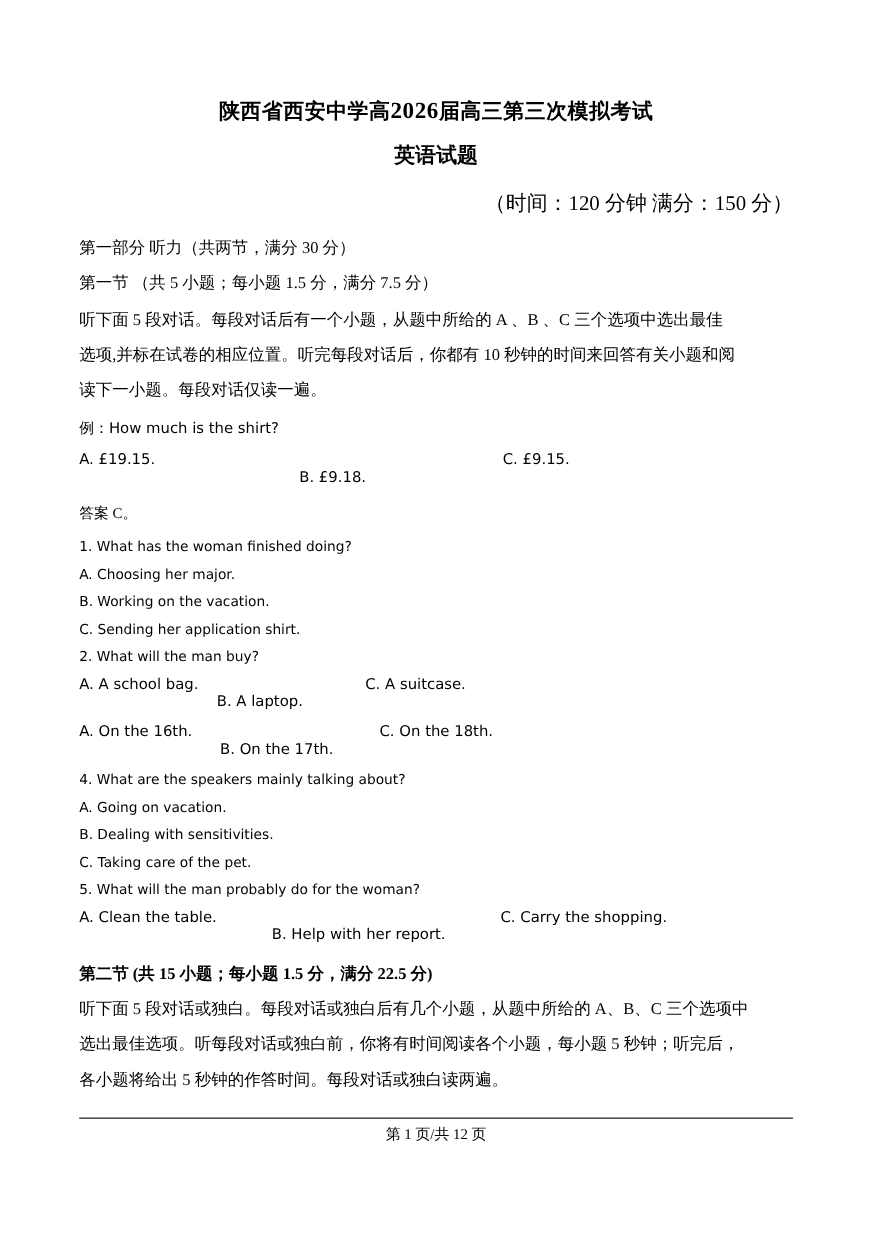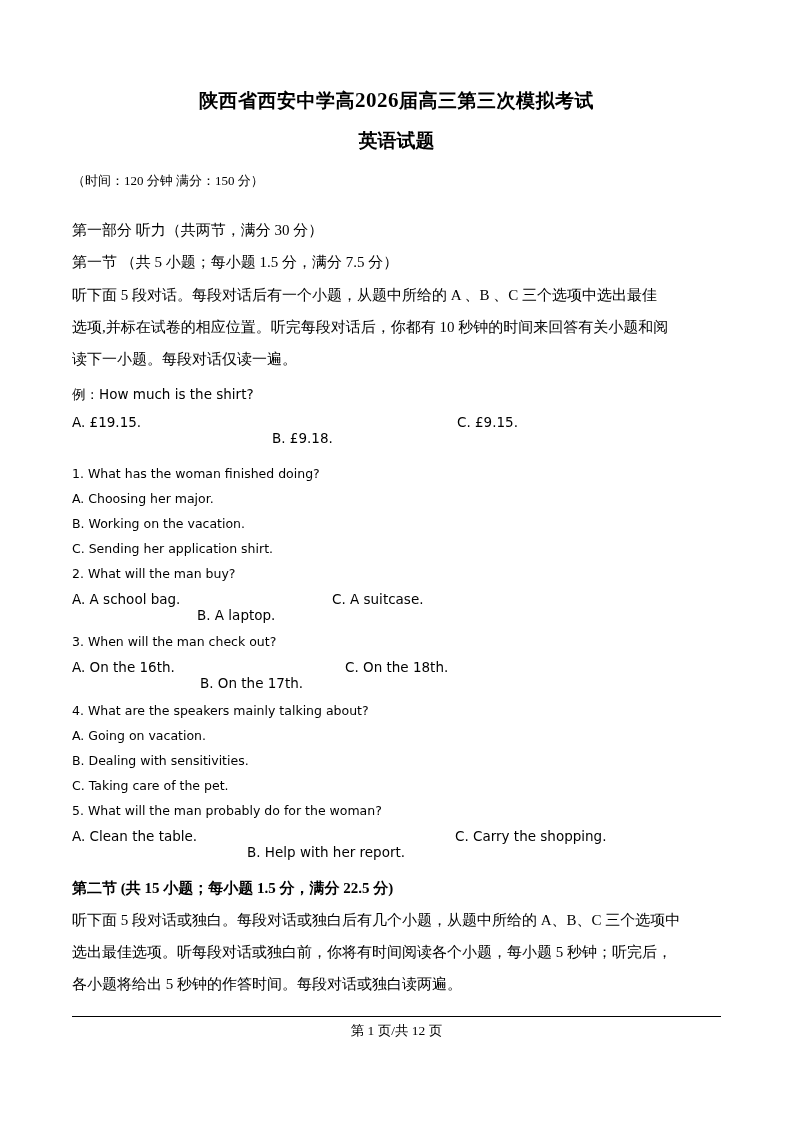--- a/index.html
+++ b/index.html
@@ -30,23 +30,23 @@
   .title1 .big {
     font-size: 21px;
   }
   .title2 {
     text-align: center;
     font-size: 19px;
     font-weight: bold;
     margin: 0 0 18px 0;
   }
   .subline {
-    text-align: left;
-    font-size: 13px;
-    margin: 0 0 26px 0;
+    text-align: right;
+    font-size: 19px;
+    margin: 0 0 14px 0;
   }
   .para {
     font-size: 15px;
     line-height: 1.95;
     margin: 0 0 3px 0;
     text-align: justify;
   }
   .para.bold {
     font-weight: bold;
   }
@@ -121,35 +121,35 @@
   <div class="spacer-xs"></div>
 
   <p class="en">例：How much is the shirt?</p>
   <div class="opts">
     <span class="o1">A. £19.15.</span>
     <span class="o2">B. £9.18.</span>
     <span class="o3">C. £9.15.</span>
   </div>
 
   <div class="spacer-xs"></div>
+  <p class="cn-sm">答案   C。</p>
   <div class="spacer-xs"></div>
 
   <p class="en-small">1. What has the woman finished doing?</p>
   <p class="en-small">A. Choosing her major.</p>
   <p class="en-small">B. Working on the vacation.</p>
   <p class="en-small">C. Sending her application shirt.</p>
 
   <p class="en-small">2. What will the man buy?</p>
   <div class="opts opts-narrow">
     <span class="o1">A. A school bag.</span>
     <span class="o2">B. A laptop.</span>
     <span class="o3">C. A suitcase.</span>
   </div>
 
-  <p class="en-small">3. When will the man check out?</p>
   <div class="opts opts-mid">
     <span class="o1">A. On the 16th.</span>
     <span class="o2">B. On the 17th.</span>
     <span class="o3">C. On the 18th.</span>
   </div>
 
   <p class="en-small">4. What are the speakers mainly talking about?</p>
   <p class="en-small">A. Going on vacation.</p>
   <p class="en-small">B. Dealing with sensitivities.</p>
   <p class="en-small">C. Taking care of the pet.</p>

